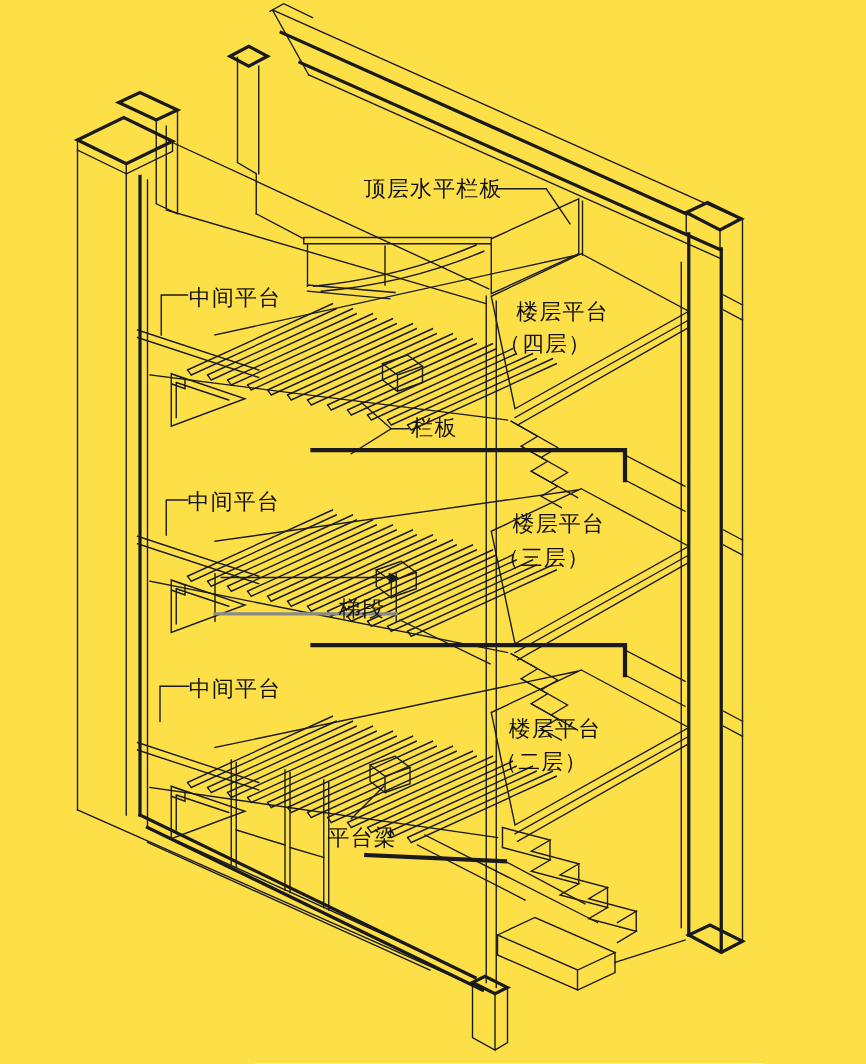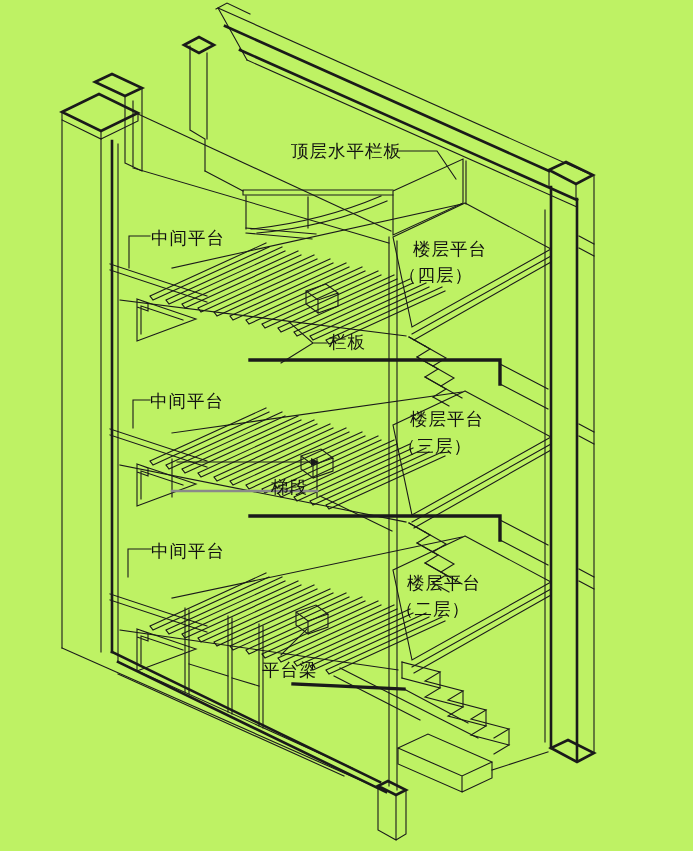--- a/index.html
+++ b/index.html
@@ -1,16 +1,16 @@
 <!DOCTYPE html>
 <html><head>
 <meta charset="utf-8">
 <style>
   html,body{margin:0;padding:0;background:#ffffff;}
-  .stage{position:relative;width:693px;height:851px;background:#bef264;overflow:hidden;
+  .stage{position:relative;width:693px;height:851px;background:#fde047;overflow:hidden;
          font-family:"DejaVu Sans",sans-serif;}
   svg{display:block;}
   .ln{stroke:#1a1a1a;fill:none;stroke-width:1.1;stroke-linecap:square;stroke-linejoin:miter;}
   .tk{stroke-width:2.6;}
   .tk2{stroke-width:3.4;}
   .gray{stroke:#8a8a8a;}
   .lbl{font-family:"DejaVu Sans",sans-serif;font-size:17.5px;fill:#111111;letter-spacing:1px;}
 </style>
 </head>
 <body>

